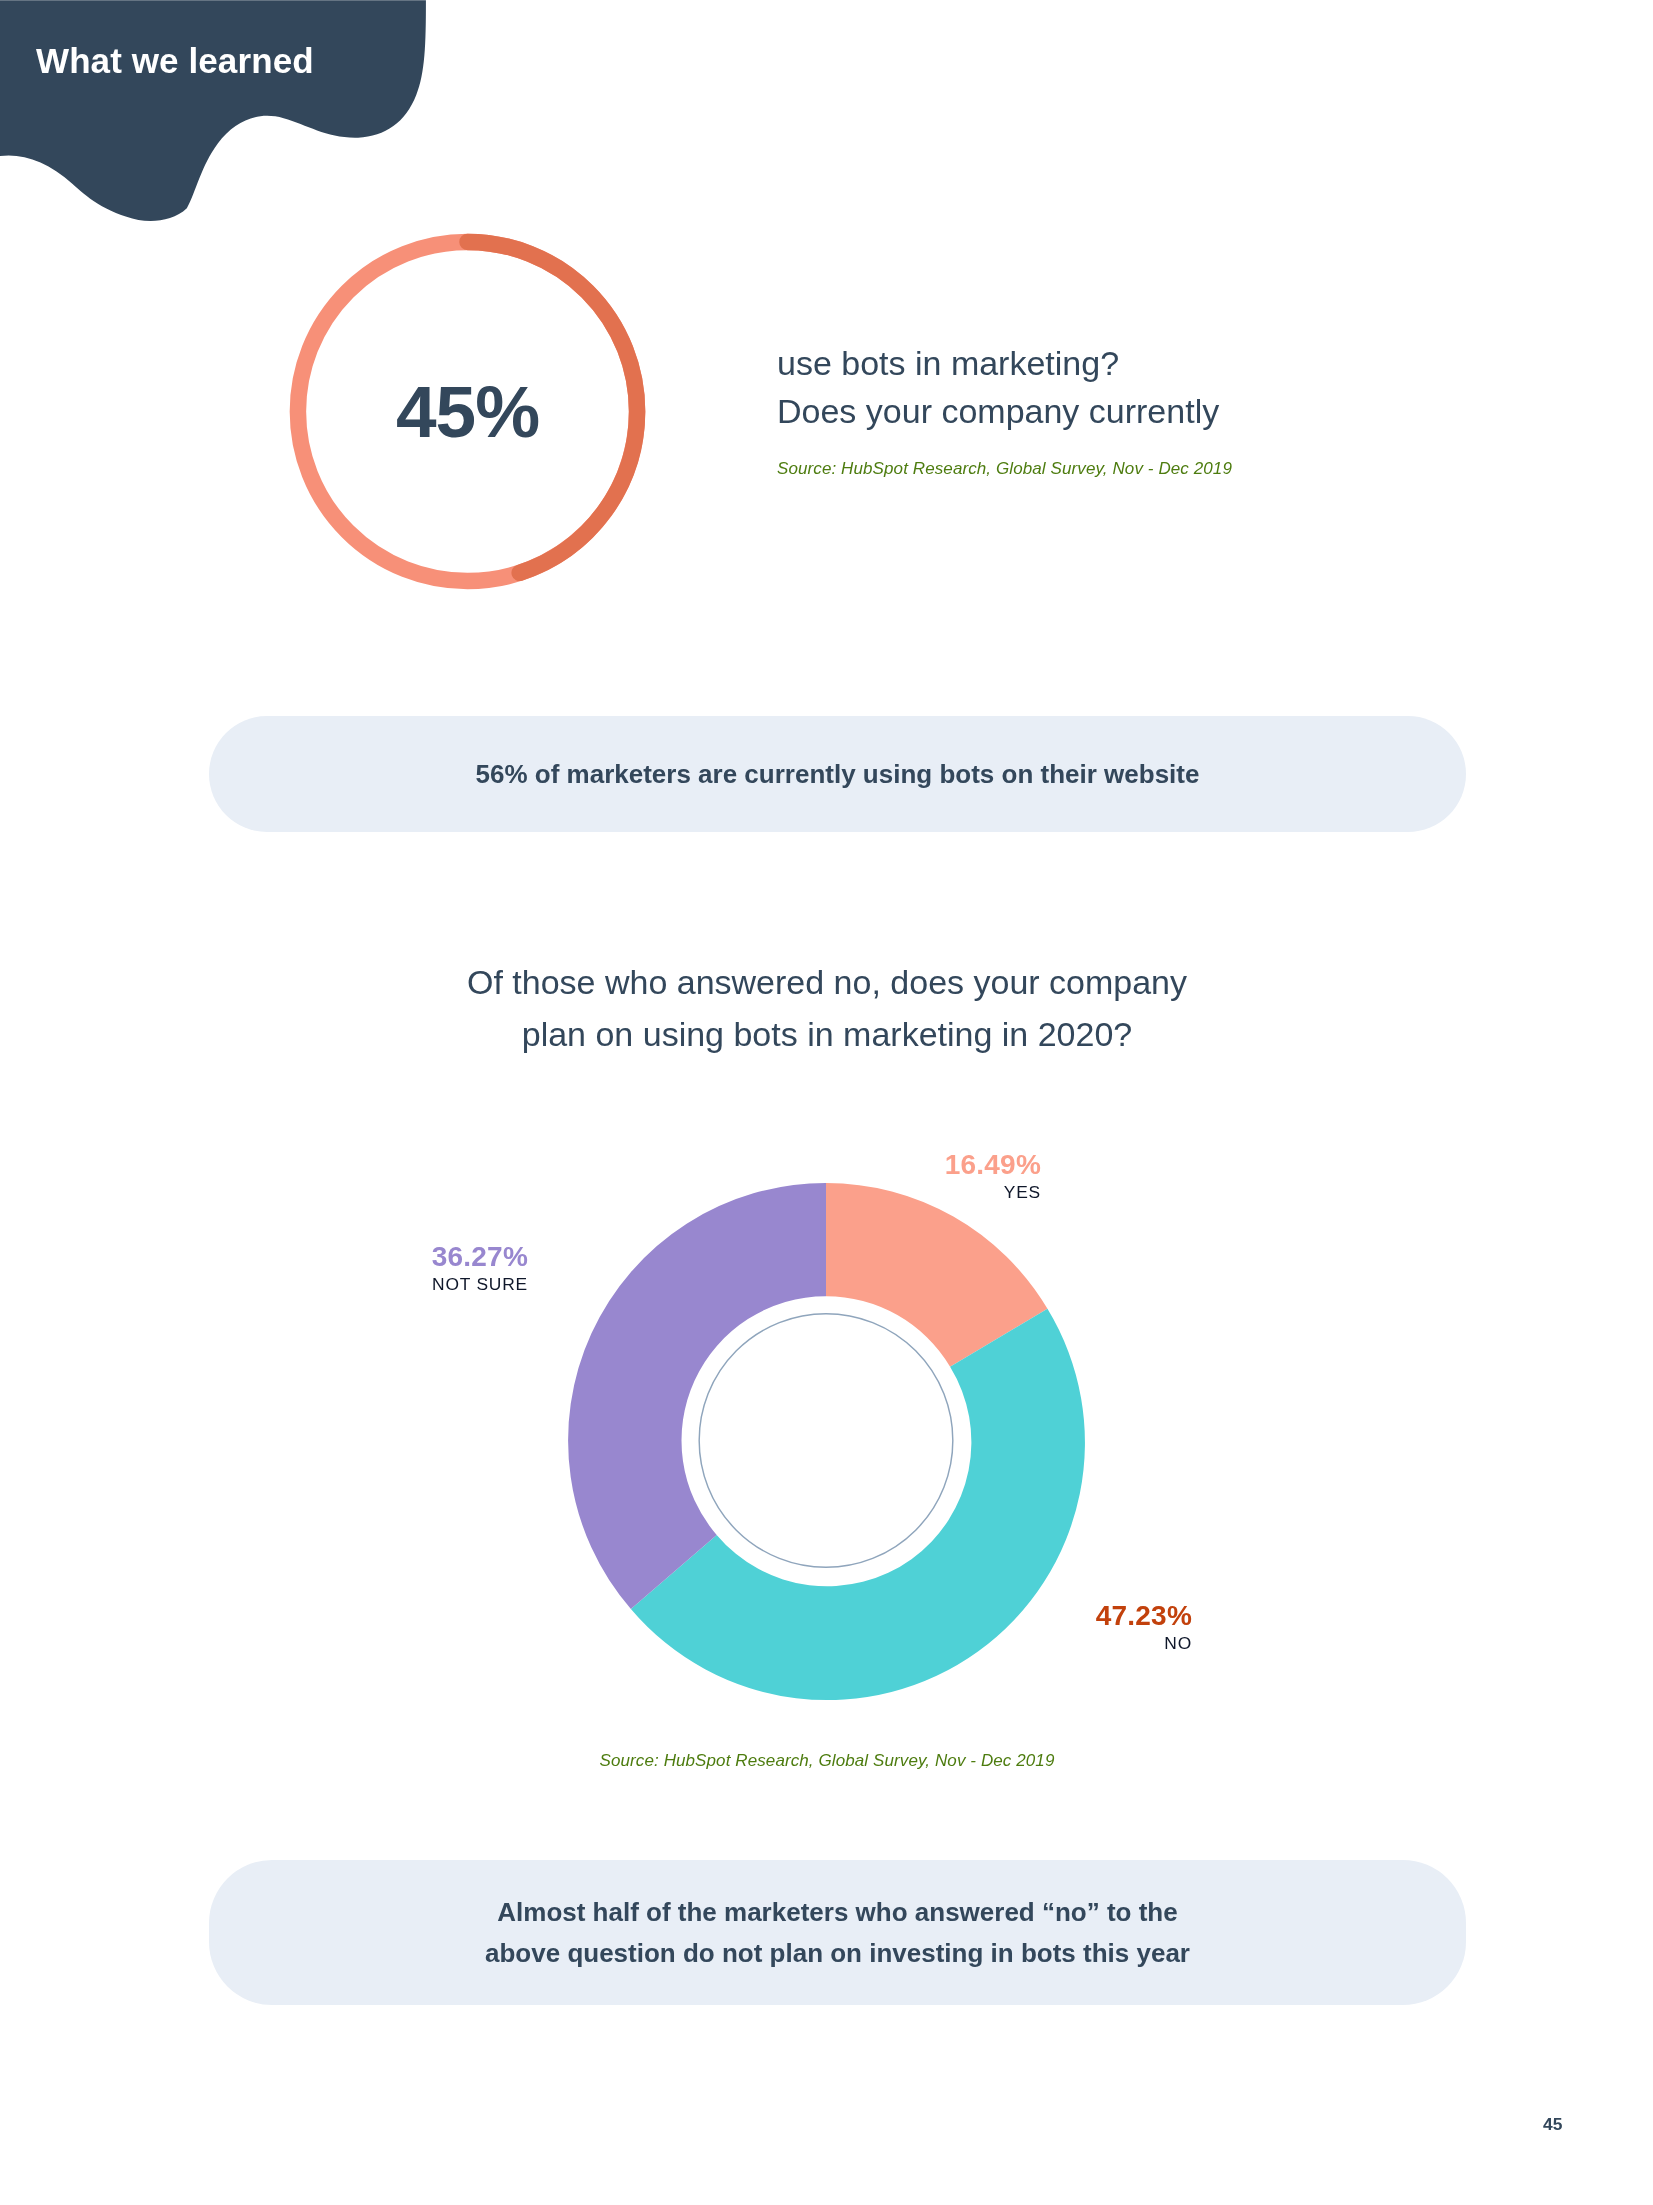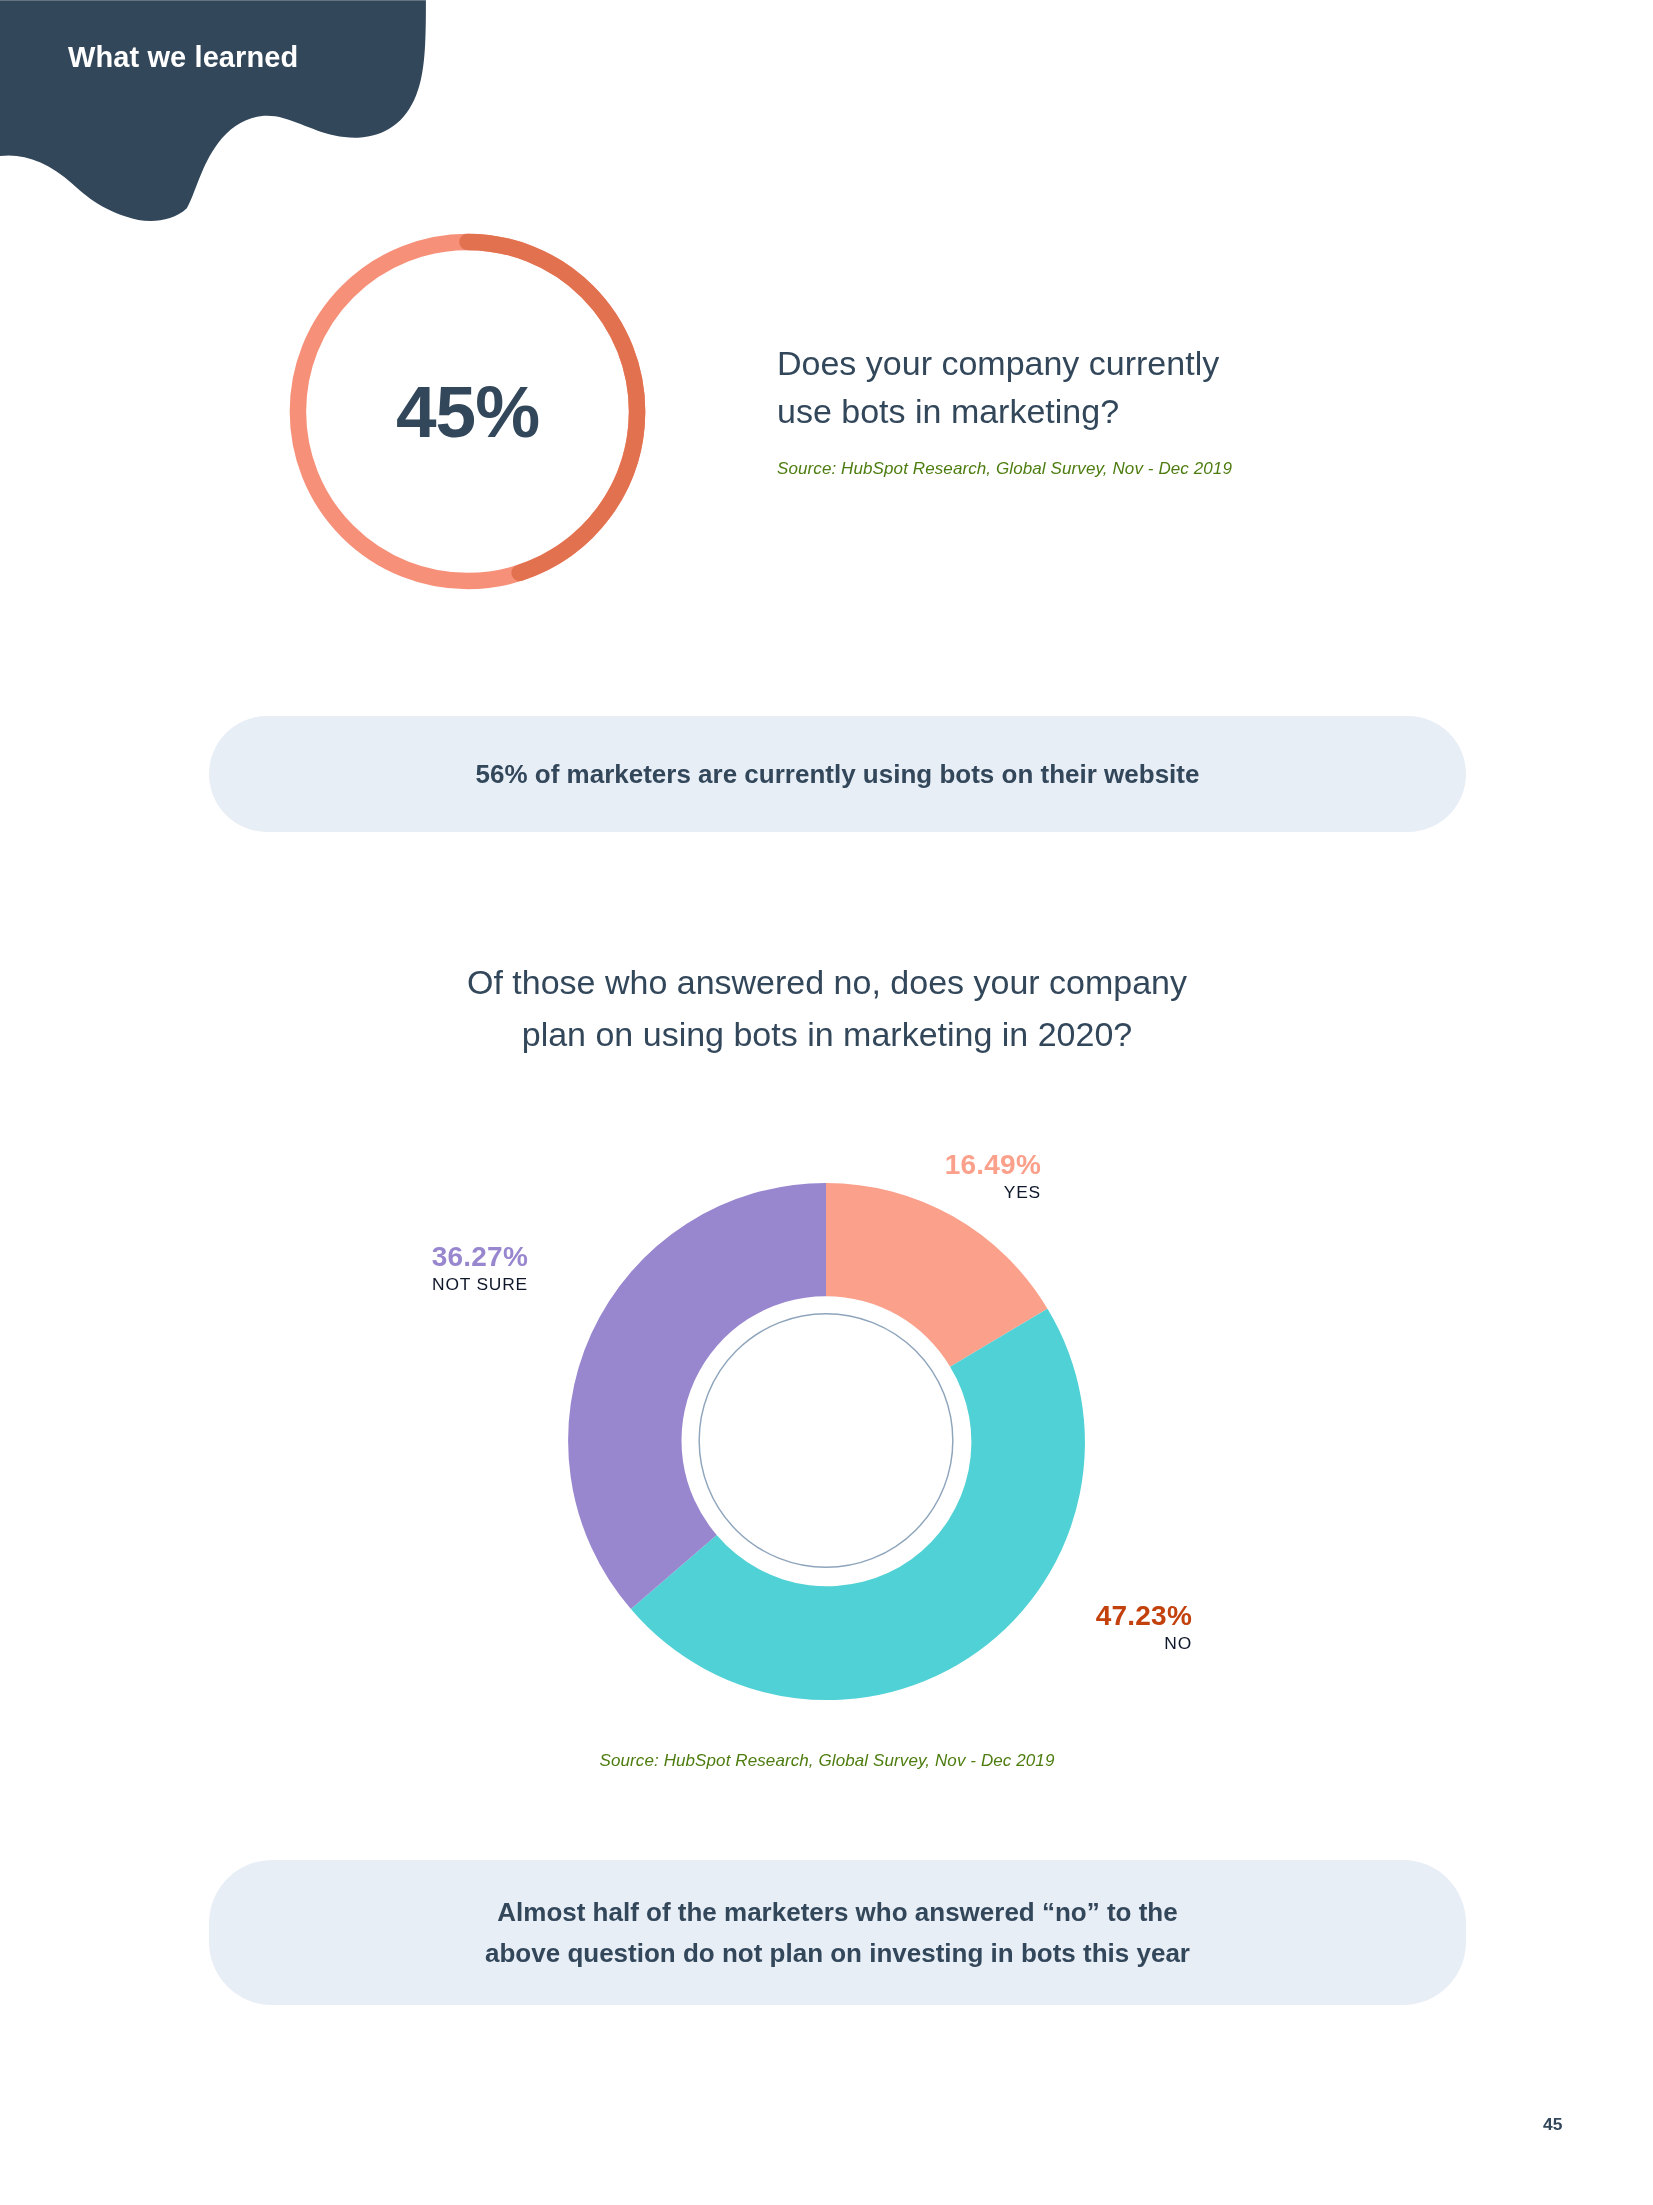--- a/index.html
+++ b/index.html
@@ -19,23 +19,23 @@
   
   #header-blob {
     position: absolute;
     left: 0;
     top: 0;
     width: 484px;
     height: 223px;
   }
   #header-title {
     position: absolute;
-    left: 68px;
+    left: 36px;
     top: 41px;
-    font-size: 29px;
+    font-size: 35px;
     font-weight: bold;
     color: #ffffff;
     letter-spacing: 0.1px;
     white-space: nowrap;
   }
 
   
   #gauge-wrap {
     position: absolute;
     left: 264px;
@@ -192,22 +192,22 @@
   <svg width="407" height="407" viewBox="0 0 840 840" xmlns="http://www.w3.org/2000/svg">
 
     <circle cx="420" cy="420" r="350" fill="none" stroke="#F79078" stroke-width="34"></circle>
 
     <circle cx="420" cy="420" r="350" fill="none" stroke="#E2714F" stroke-width="34" stroke-linecap="round" stroke-dasharray="989.6 1210.2" transform="rotate(-90 420 420)"></circle>
   </svg>
   <div id="gauge-value">45%</div>
 </div>
 
 <div id="q1-block">
+  <div class="question-text">use bots in marketing?</div>
   <div class="question-text">Does your company currently</div>
-  <div class="question-text">use bots in marketing?</div>
   <div id="q1-source" class="source-text">Source: HubSpot Research, Global Survey, Nov - Dec 2019</div>
 </div>
 
 <div id="pill-top" class="pill">
   <div class="pill-text">56% of marketers are currently using bots on their website</div>
 </div>
 
 <div id="q2-heading">
   <div>Of those who answered no, does your company</div>
   <div>plan on using bots in marketing in 2020?</div>

